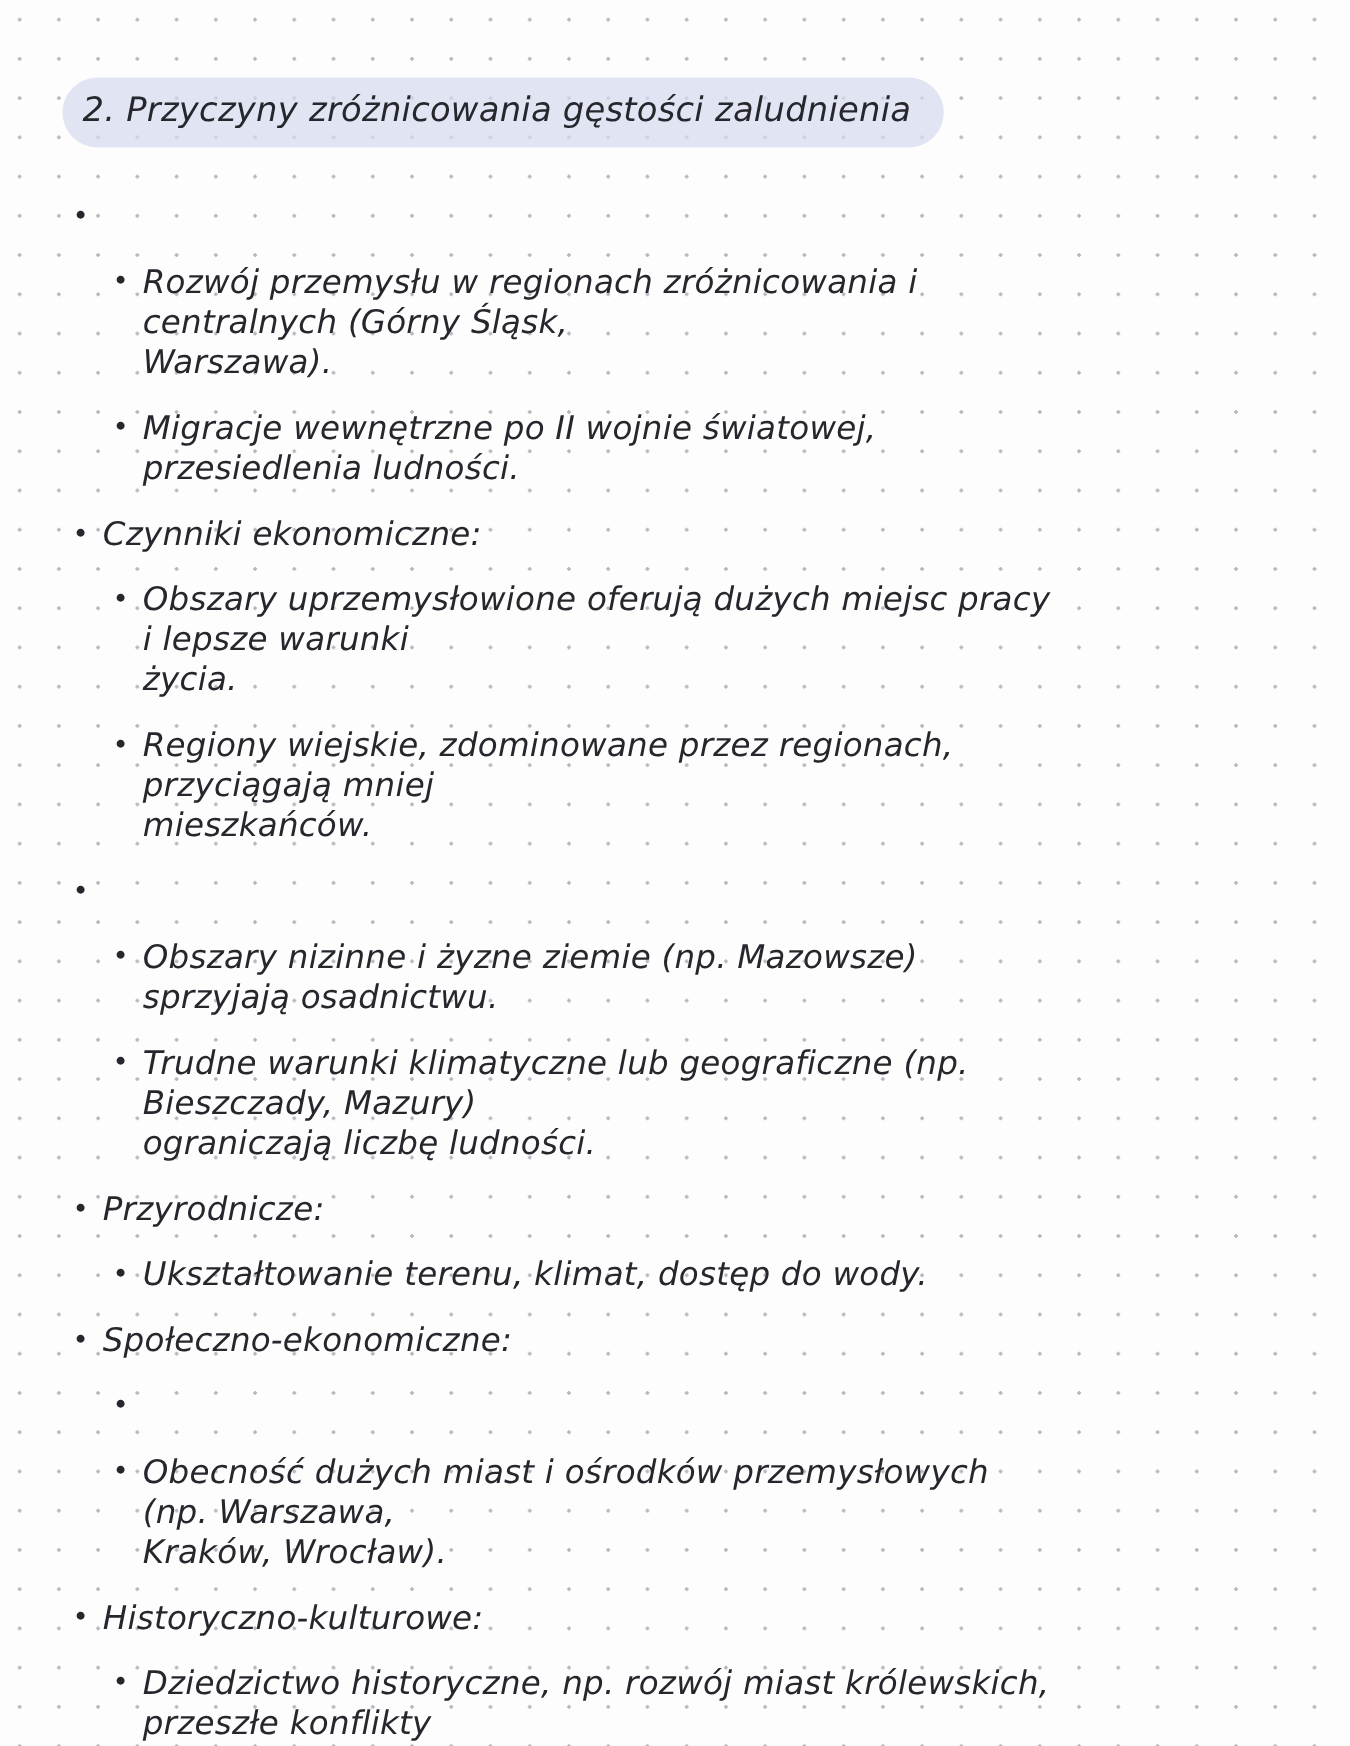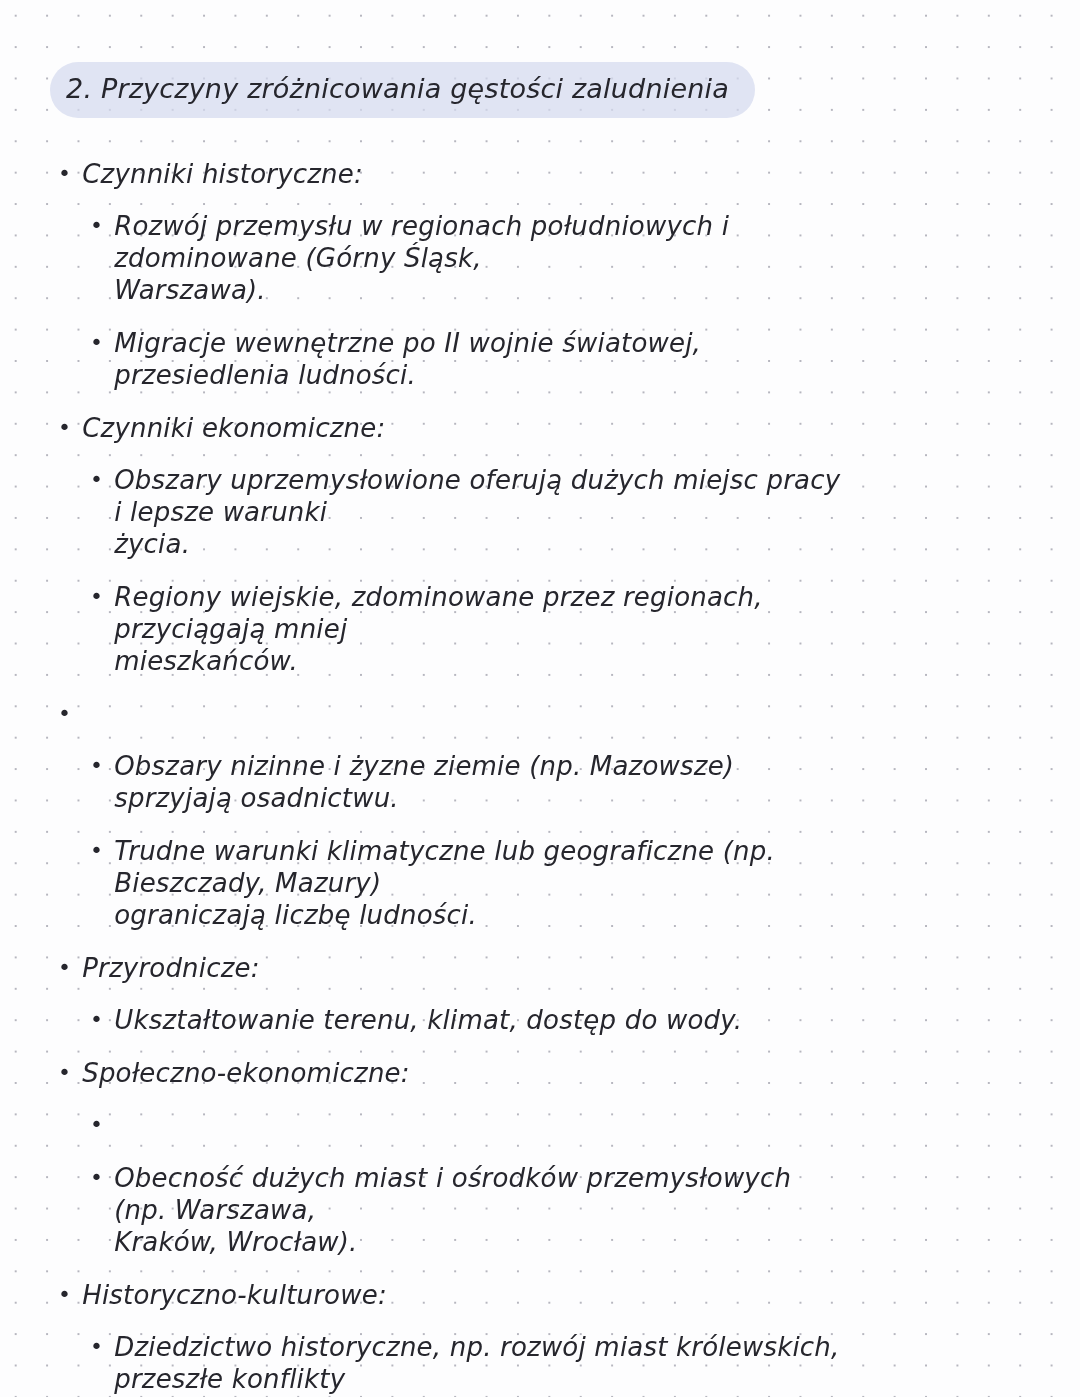--- a/index.html
+++ b/index.html
@@ -63,25 +63,24 @@
 
 <div class="page">
 
   <div>
     <div class="pill pill-first">
       <span>2. Przyczyny zróżnicowania gęstości zaludnienia</span>
     </div>
 
     <div class="item lvl1">
       <span class="bullet">•</span>
-      <span class="txt">Czynniki historyczne:</span>
     </div>
     <div class="item lvl2">
       <span class="bullet">•</span>
-      <span class="txt">Rozwój przemysłu w regionach południowych i zdominowane (Górny Śląsk,
+      <span class="txt">Rozwój przemysłu w regionach zróżnicowania i centralnych (Górny Śląsk,
 Warszawa).</span>
     </div>
     <div class="item lvl2">
       <span class="bullet">•</span>
       <span class="txt">Migracje wewnętrzne po II wojnie światowej, przesiedlenia ludności.</span>
     </div>
 
     <div class="item lvl1">
       <span class="bullet">•</span>
       <span class="txt">Czynniki ekonomiczne:</span>

